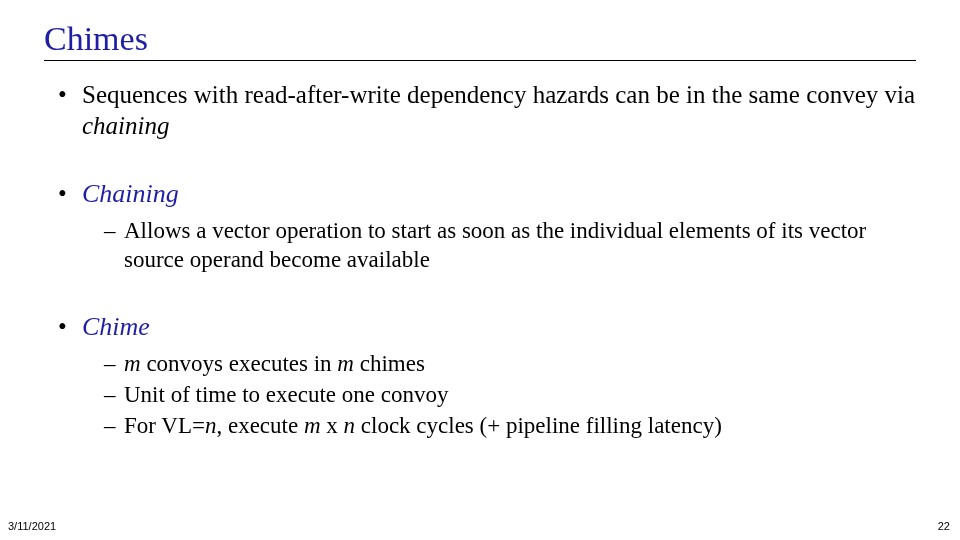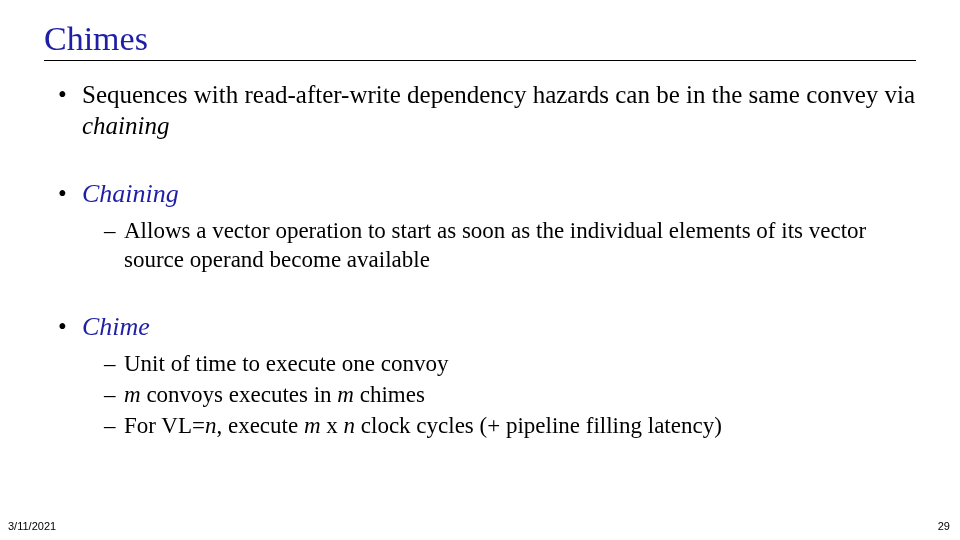--- a/index.html
+++ b/index.html
@@ -104,29 +104,29 @@
         <li>
           <span>Allows a vector operation to start as soon as the individual elements of its vector source operand become available</span>
         </li>
       </ul>
     </li>
 
     <li>
       <span class="heading-term">Chime</span>
       <ul class="sub">
         <li>
-          <span>Unit of time to execute one convoy</span>
+          <span class="italic">m</span><span> convoys executes in </span><span class="italic">m</span><span> chimes</span>
         </li>
         <li>
-          <span class="italic">m</span><span> convoys executes in </span><span class="italic">m</span><span> chimes</span>
+          <span>Unit of time to execute one convoy</span>
         </li>
         <li>
           <span>For VL=</span><span class="italic">n</span><span>, execute </span><span class="italic">m</span><span> x </span><span class="italic">n</span><span> clock cycles (+ pipeline filling latency)</span>
         </li>
       </ul>
     </li>
 
   </ul>
 
   <div class="footer-date">3/11/2021</div>
-  <div class="footer-page">29</div>
+  <div class="footer-page">22</div>
 
 </div>
 
 </body></html>

